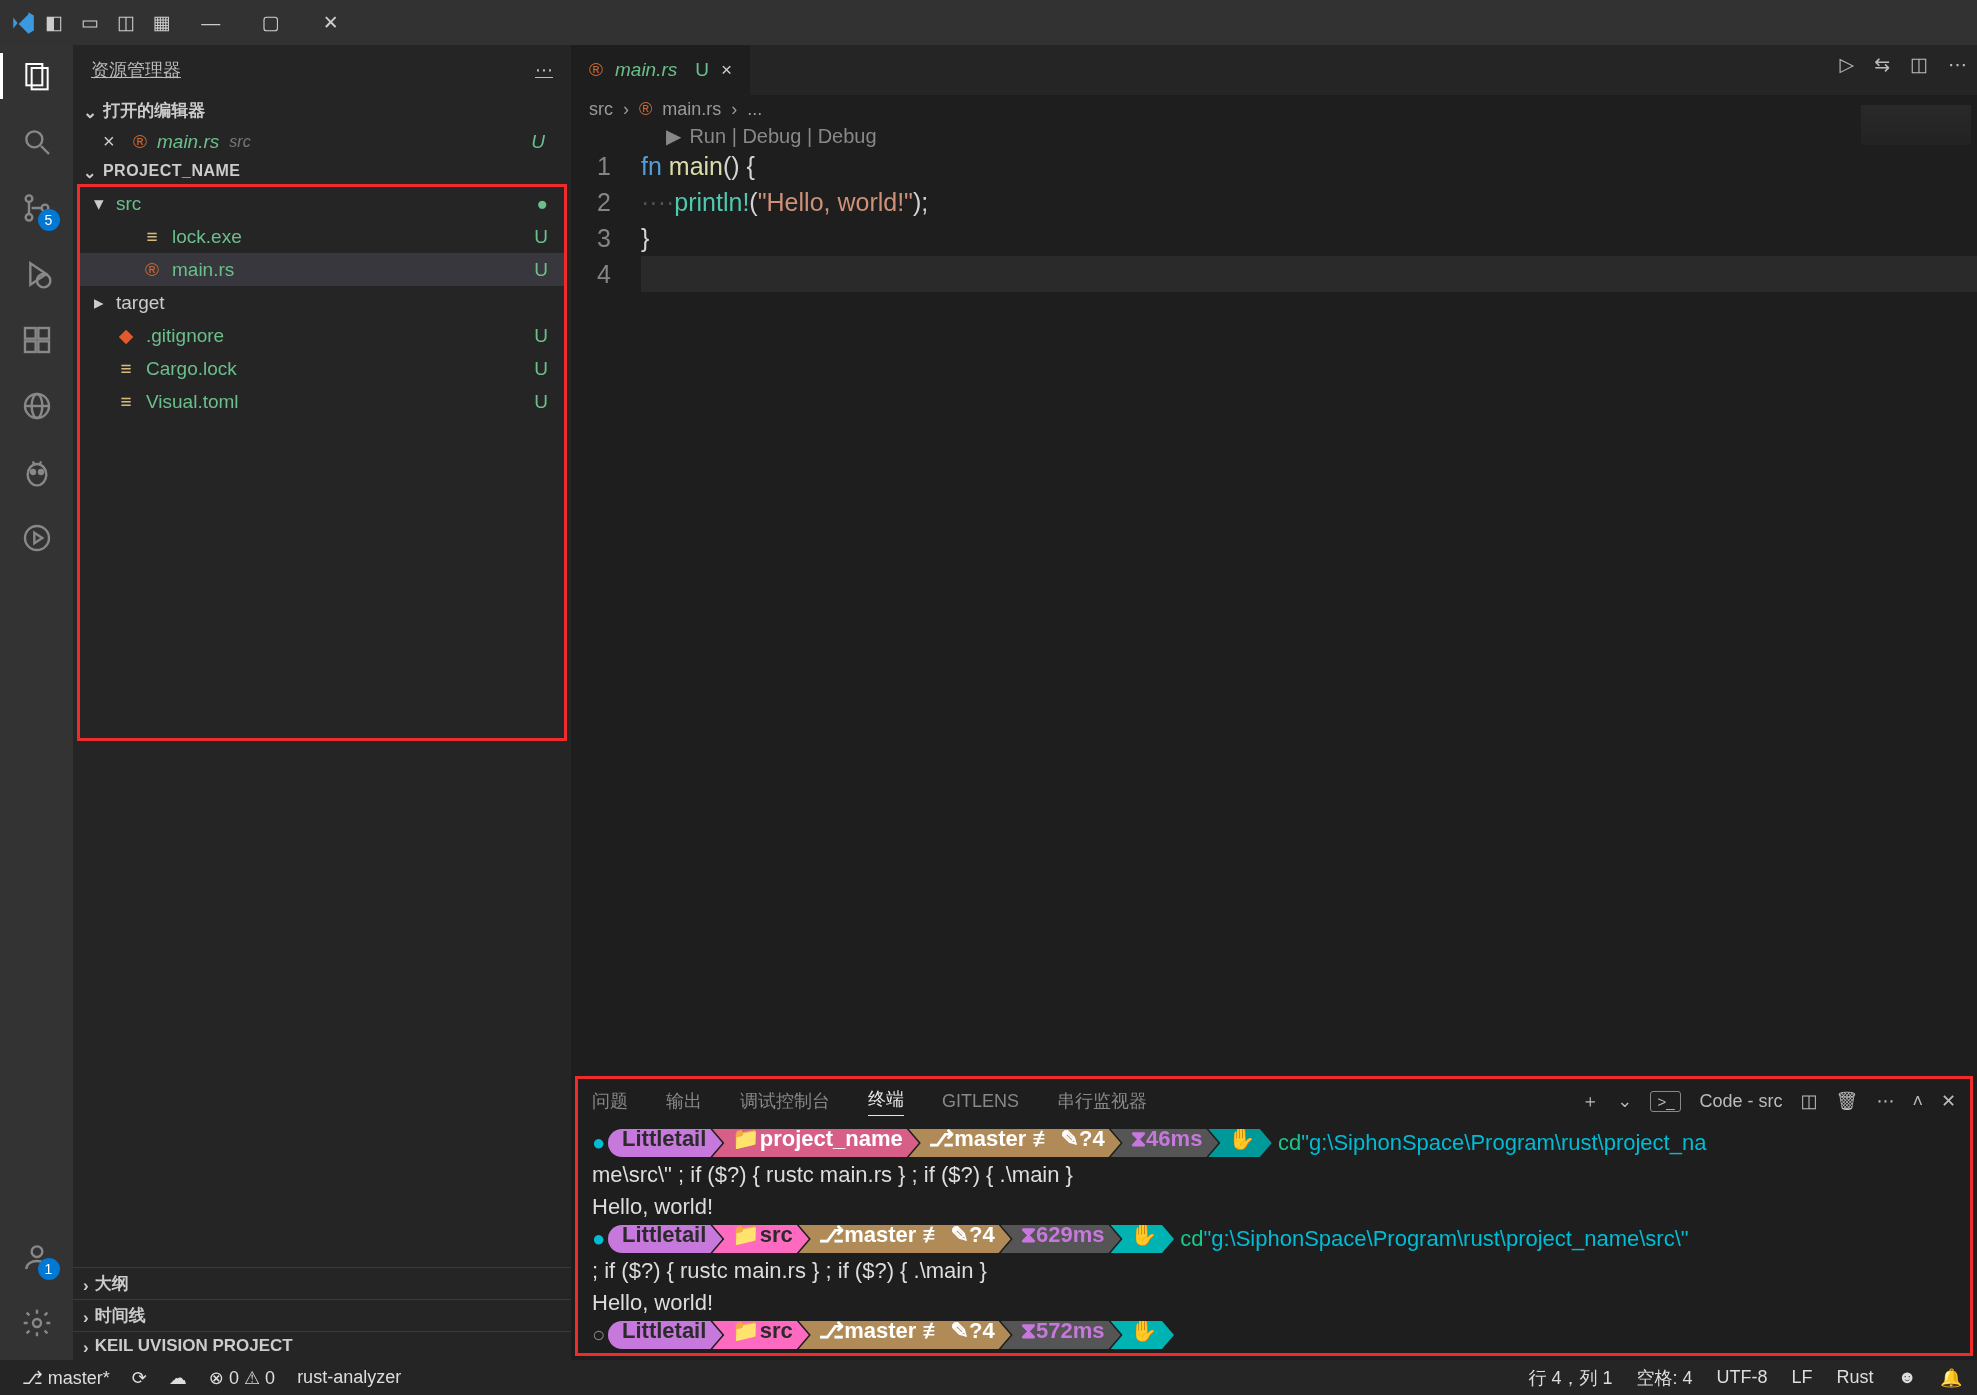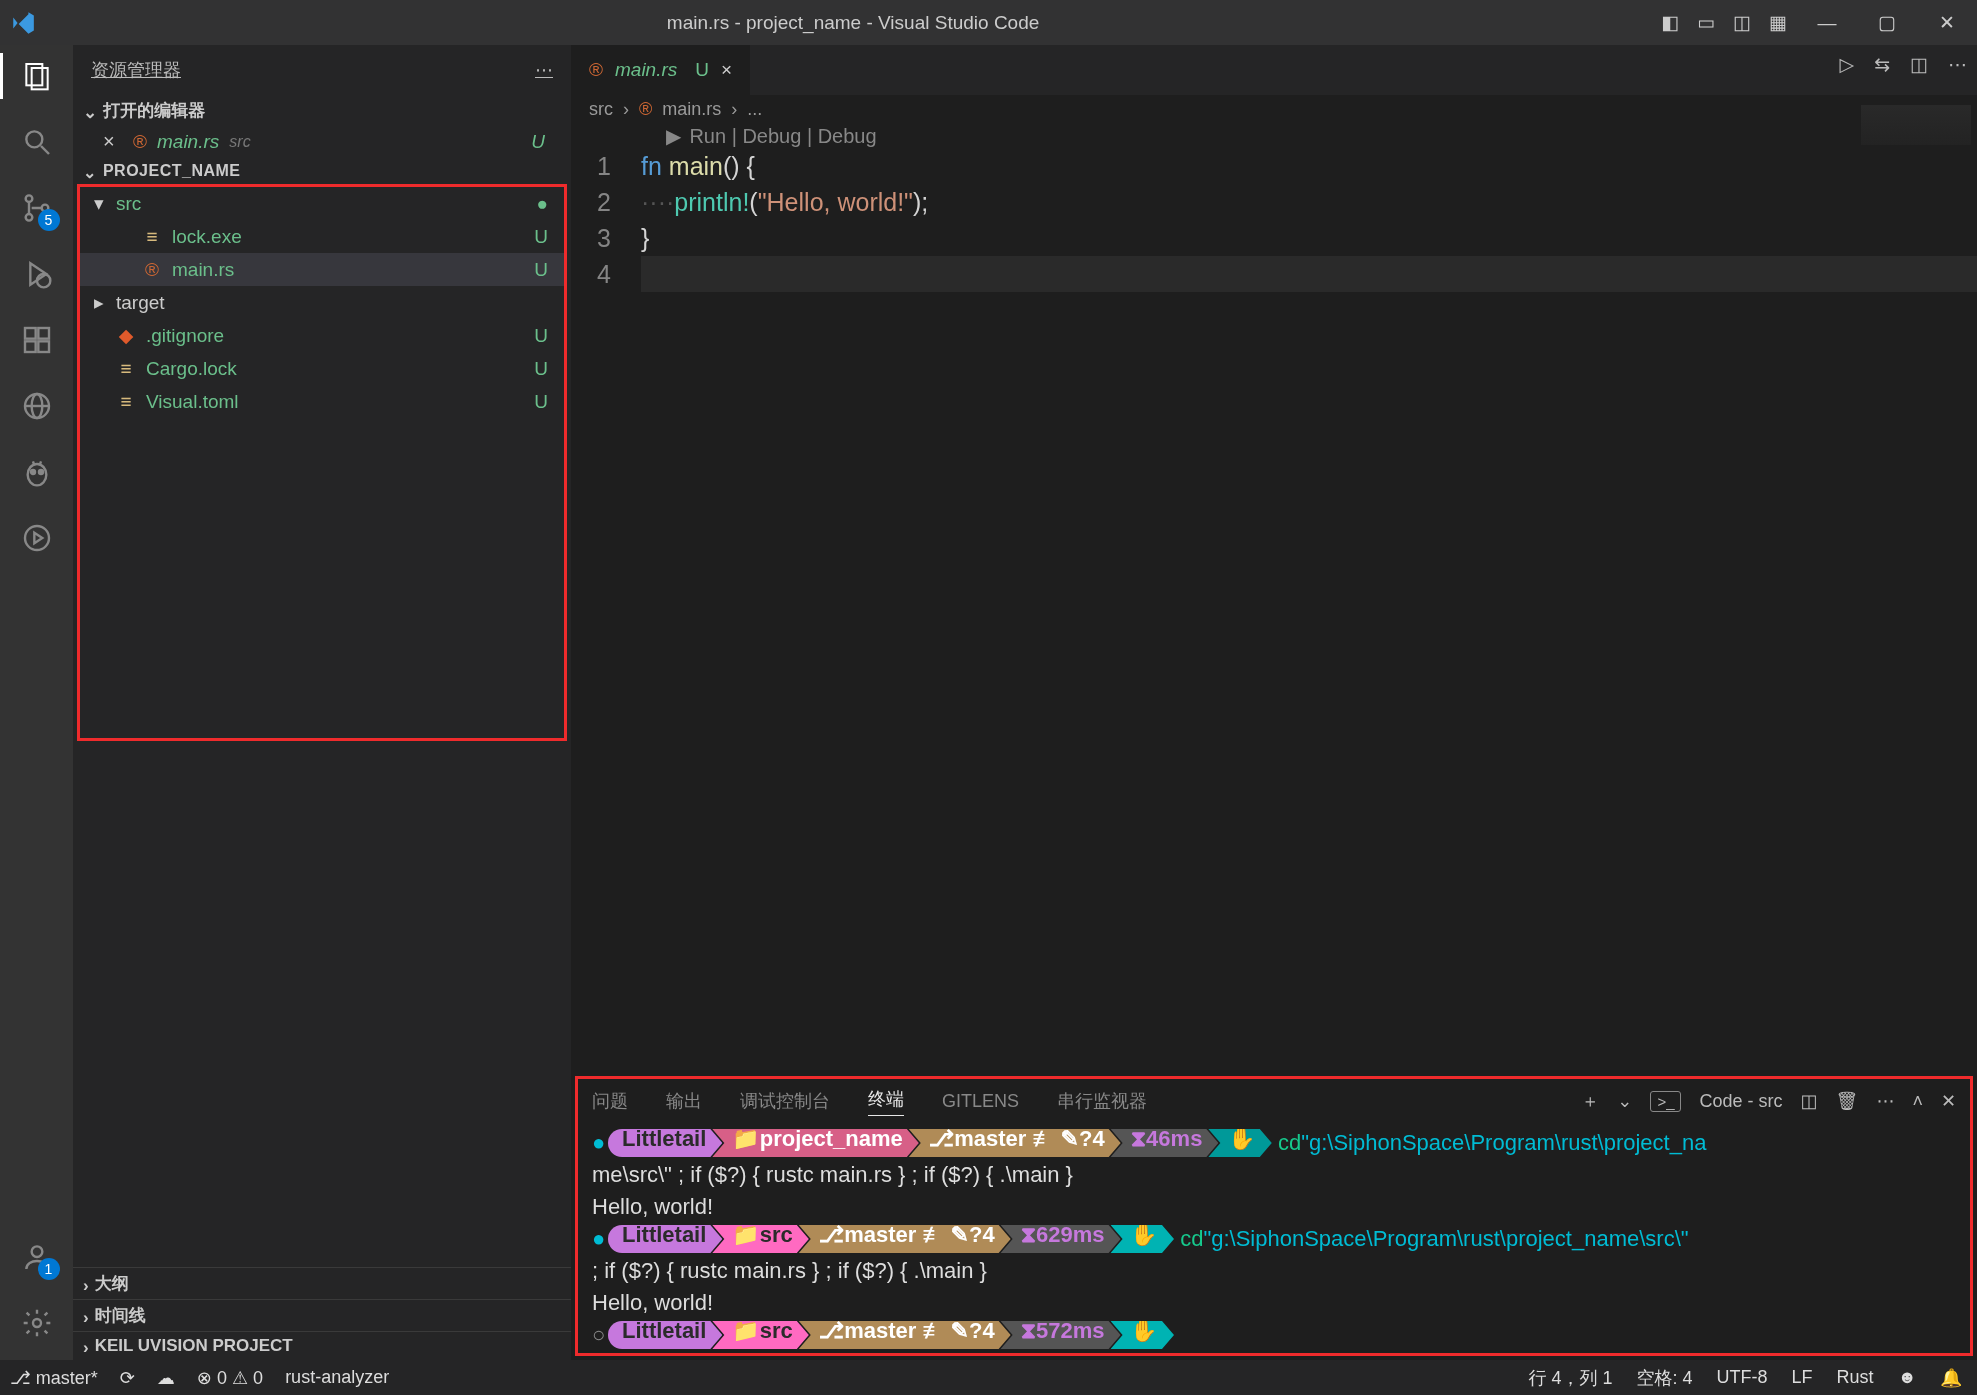--- a/index.html
+++ b/index.html
@@ -69,35 +69,34 @@
 .s-pink { background:#d75f87; color:#fff; }
 .s-pink2 { background:#ff6ac1; color:#2b2b2b; }
 .s-tan { background:#b08b57; color:#fff; }
 .s-grey { background:#555; color:#c678dd; }
 .s-teal { background:#009999; color:#2b2b2b; }
 .s-teal2 { background:#00b3b3; color:#2b2b2b; }
 .term .cmd { color:#16c98d; }
 .term .path { color:#00bcd4; }
 .term .plain { color:#ddd; }
 .statusbar { height:35px; background:#252526; display:flex; align-items:center; font-size:18px; color:#ddd; }
-.statusbar .sb-left { display:flex; align-items:center; gap:22px; padding-left:10px; }
+.statusbar .sb-left { display:flex; align-items:center; gap:22px; padding-left:22px; }
 .statusbar .sb-right { margin-left:auto; display:flex; align-items:center; gap:24px; padding-right:14px; }
 svg { display:block; }
 .chev { display:inline-block; transform:translateY(2px); }
 </style>
 </head>
 <body>
 
 <div class="titlebar">
   <div class="vsicon">
     <svg width="26" height="26" viewBox="0 0 24 24">
         <path fill="#3b99e0" d="M17 2l5 3v14l-5 3-9-9 9-9zM3 7l4 5-4 5V7z"></path>
       </svg>
   </div>
-  <div class="title">main.rs - project_name - Visual Studio Code</div>
   <div class="layout-icons">
     <span>◧</span>
     <span>▭</span>
     <span>◫</span>
     <span>▦</span>
   </div>
   <div class="win-icons">
     <div>―</div>
     <div>▢</div>
     <div>✕</div>

